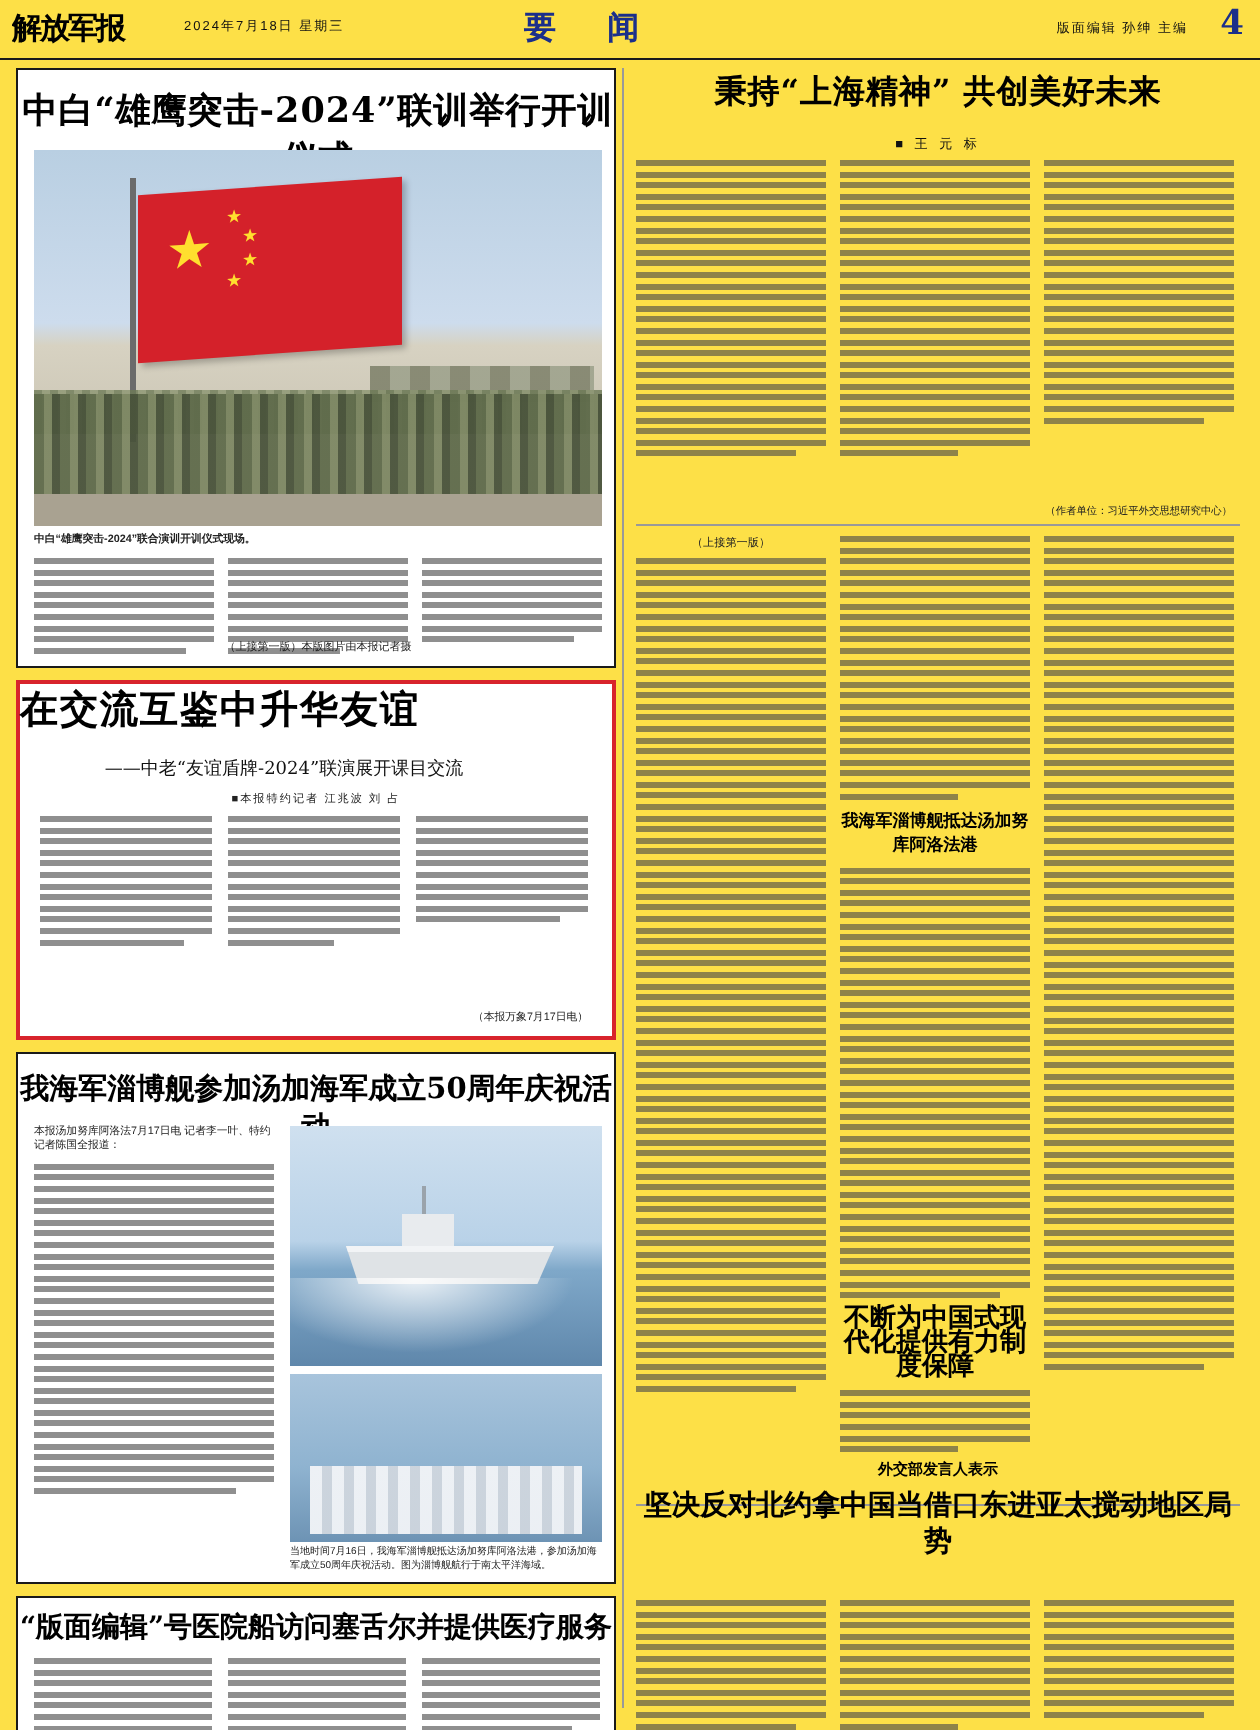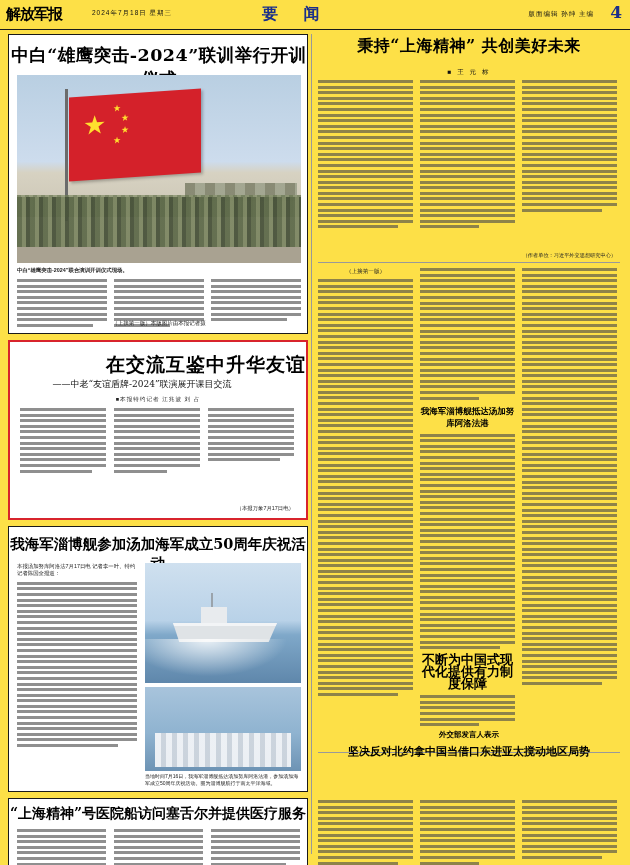--- a/index.html
+++ b/index.html
@@ -224,23 +224,23 @@
     position: absolute;
     left: 0; top: 306px;
     width: 300px;
     height: 180px;
     border: 2px solid #d8242c;
     box-sizing: border-box;
     background: #fff;
   }
   .box2-title {
     position: absolute;
-    left: 0; top: 10px;
+    left: 0; top: 0;
     width: 296px;
-    text-align: right;
+    text-align: left;
     font-family: Liberation Serif, serif;
     font-weight: bold;
     font-size: 19px;
     color: #000;
     letter-spacing: 1px;
   }
   .box2-sub {
     position: absolute;
     left: 0; top: 36px;
     width: 264px;
@@ -471,21 +471,21 @@
     font-size: 7.5px;
     font-weight: bold;
     color: #000;
     font-family: "DejaVu Serif", serif;
     margin-bottom: 4px;
   }
   .bottom-head {
     text-align: center;
     font-family: "DejaVu Serif", serif;
     font-weight: bold;
-    font-size: 11px;
+    font-size: 14px;
     color: #000;
   }
   .bottom-cols {
     position: absolute;
     left: 2px; top: 766px;
     width: 302px;
     display: flex;
     gap: 7px;
   }
   .bottom-cols > div { width: 95px; }
@@ -677,21 +677,21 @@
       </div>
 
       <div class="photo3b">
         <div class="sailors"></div>
       </div>
 
       <div class="cap3">当地时间7月16日，我海军淄博舰抵达汤加努库阿洛法港，参加汤加海军成立50周年庆祝活动。图为淄博舰航行于南太平洋海域。</div>
     </div>
 
     <div class="box4">
-      <div class="box4-title">“上海精神”号医院船访问塞舌尔并提供医疗服务</div>
+      <div class="box4-title">“版面编辑”号医院船访问塞舌尔并提供医疗服务</div>
       <div class="box4-cols">
         <div>
           <div class="fauxtext">
             <div class="fauxline"></div>
               <div class="fauxline"></div>
               <div class="fauxline"></div>
             <div class="fauxline"></div>
               <div class="fauxline"></div>
               <div class="fauxline"></div>
             <div class="fauxline"></div>

